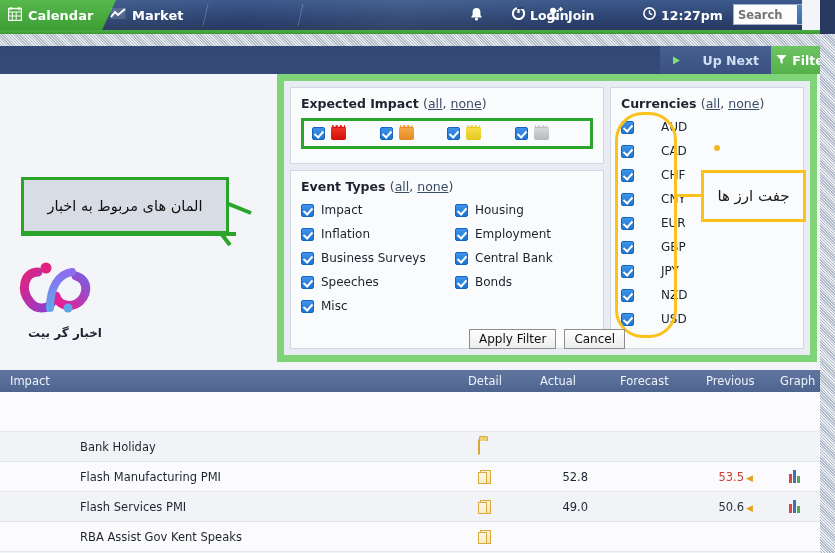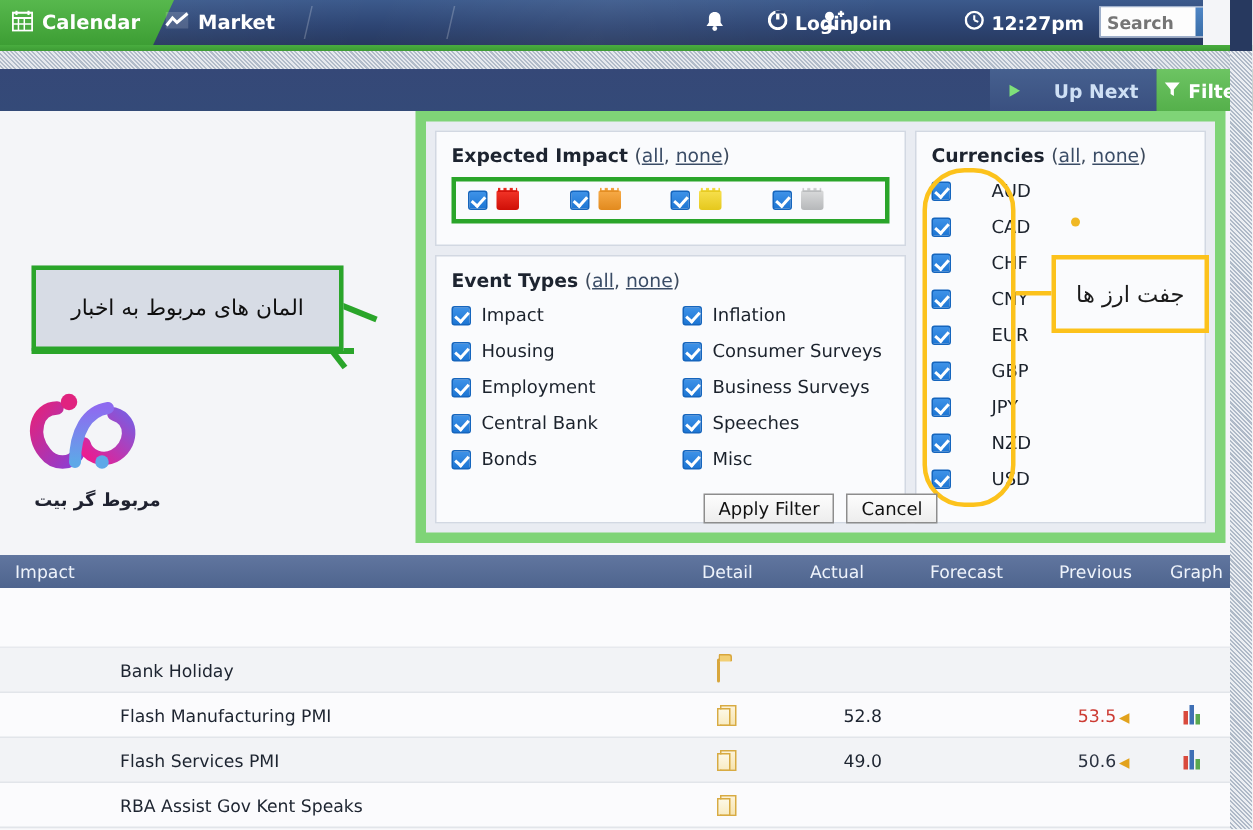--- a/index.html
+++ b/index.html
@@ -506,30 +506,26 @@
               (<a>all</a>, <a>none</a>)
             </span>
           </div>
           <div class="evt-grid">
             <div class="chkline">
                 <span class="cb"></span>
                 <span>Impact</span>
               </div>
             <div class="chkline">
                 <span class="cb"></span>
+                <span>Housing</span>
+              </div>
+
+            <div class="chkline">
+                <span class="cb"></span>
                 <span>Inflation</span>
-              </div>
-
-            <div class="chkline">
-                <span class="cb"></span>
-                <span>Housing</span>
-              </div>
-            <div class="chkline">
-                <span class="cb"></span>
-                <span>Consumer Surveys</span>
               </div>
 
             <div class="chkline">
                 <span class="cb"></span>
                 <span>Employment</span>
               </div>
             <div class="chkline">
                 <span class="cb"></span>
                 <span>Business Surveys</span>
               </div>
@@ -641,21 +637,21 @@
           <stop offset="0%" stop-color="#8e6bf0"></stop>
             <stop offset="100%" stop-color="#5ea8e8"></stop>
         </linearGradient>
       </defs>
       <path d="M28 14 C14 14 10 32 20 44 C26 52 38 52 42 44" fill="none" stroke="url(#lg1)" stroke-width="9" stroke-linecap="round"></path>
       <path d="M66 18 C80 22 78 40 66 46 C58 50 48 46 46 38" fill="none" stroke="url(#lg2)" stroke-width="9" stroke-linecap="round"></path>
       <path d="M40 50 C40 30 48 16 62 14" fill="none" stroke="url(#lg3)" stroke-width="8" stroke-linecap="round"></path>
       <circle cx="36" cy="10" r="5.5" fill="#e0237f"></circle>
       <circle cx="58" cy="50" r="4.5" fill="#5ea8e8"></circle>
     </svg>
-    <div class="logo-text">مربوط گر بیت</div>
+    <div class="logo-text">اخبار گر بیت</div>
   </div>
 
   <div class="tbl-head">
     <span class="cell" style="left:10px">Impact</span>
     <span class="cell" style="left:468px">Detail</span>
     <span class="cell" style="left:540px">Actual</span>
     <span class="cell" style="left:620px">Forecast</span>
     <span class="cell" style="left:706px">Previous</span>
     <span class="cell" style="left:780px">Graph</span>
   </div>

